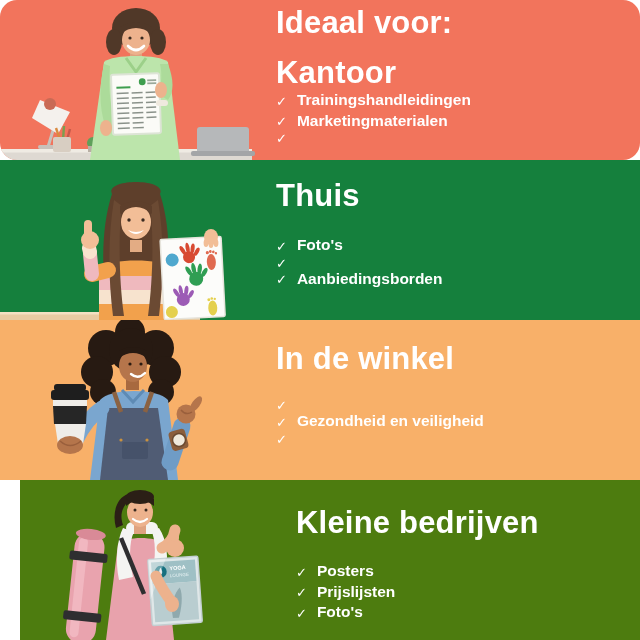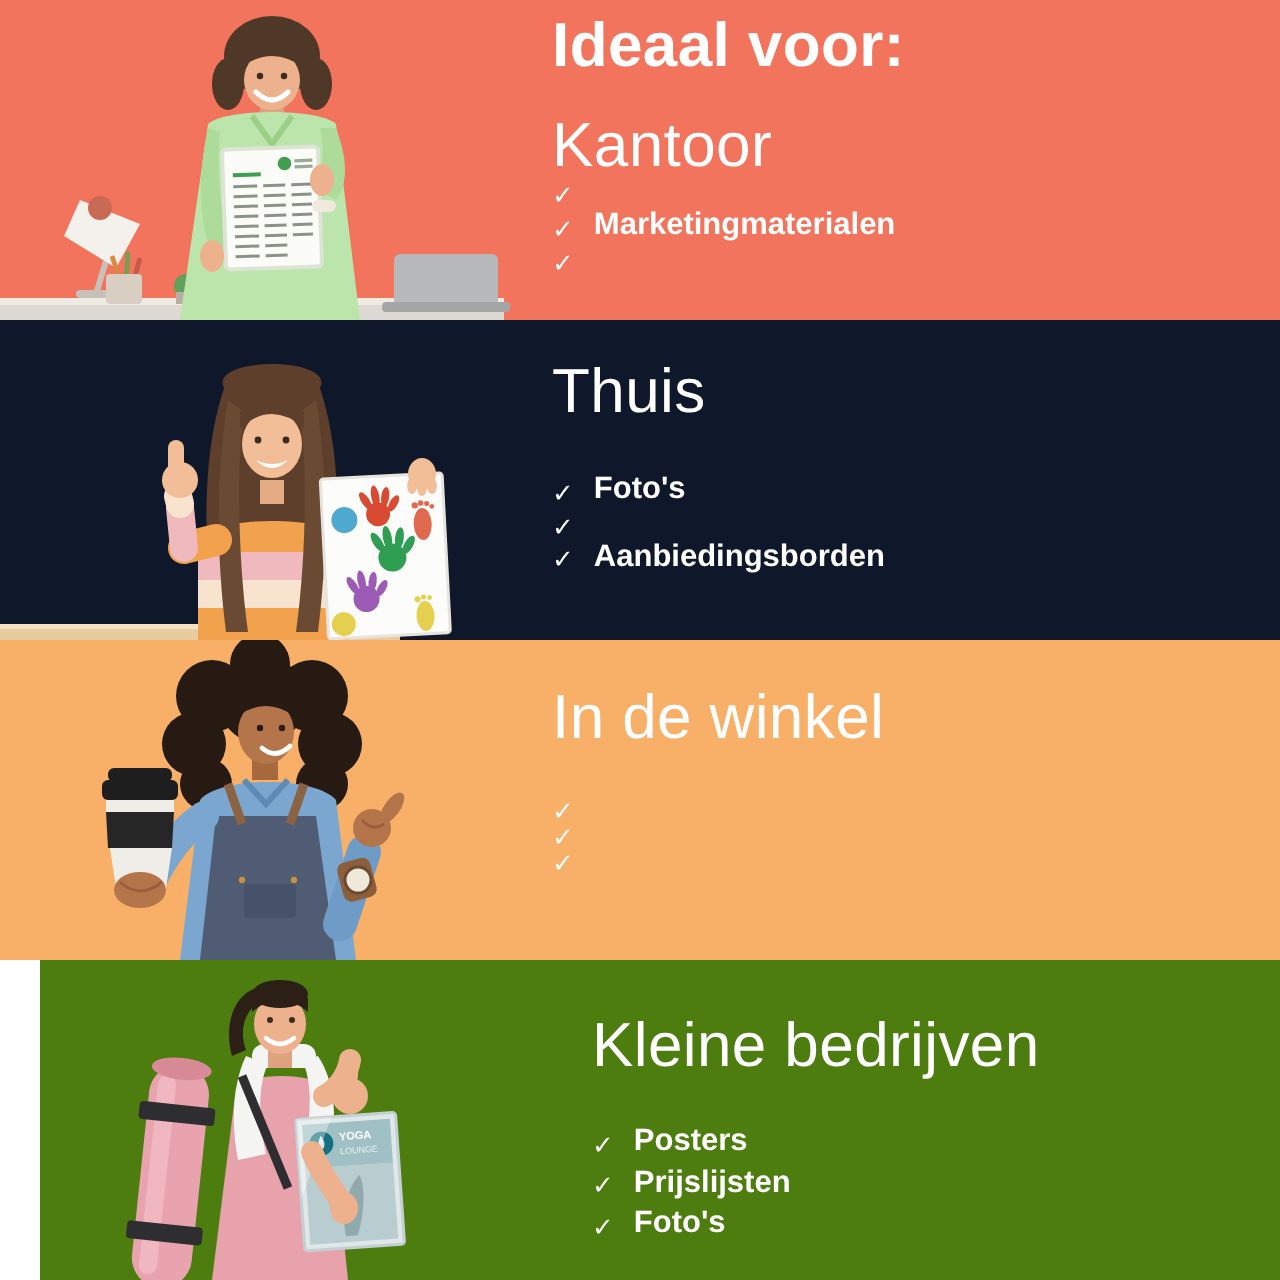--- a/index.html
+++ b/index.html
@@ -12,42 +12,42 @@
   .band{position:relative;width:640px;height:160px;overflow:hidden;}
   .photo{position:absolute;left:0;top:0;width:260px;height:160px;}
   .photo svg{display:block;width:260px;height:160px;}
   .content{position:absolute;left:276px;top:0;right:8px;color:#fff;}
   .page-title{
     position:absolute;left:0;top:5px;margin:0;
     font-size:31px;font-weight:700;letter-spacing:.2px;color:#fff;
   }
   .band-heading{
     position:absolute;left:0;margin:0;
-    font-size:31px;font-weight:400;letter-spacing:.2px;color:#fff;
+    font-size:31px;font-weight:700;letter-spacing:.2px;color:#fff;
     white-space:nowrap;
   }
   .check-list{
     position:absolute;left:0;margin:0;padding:0;list-style:none;
   }
   .check-list li{
     display:flex;align-items:center;gap:10px;
     font-size:15.5px;font-weight:700;line-height:20.5px;color:#fff;
     white-space:nowrap;
   }
   .check{
     font-size:13px;font-weight:700;line-height:1;color:#fff;
     transform:translateY(1px);
   }
 </style>
 </head>
 <body>
 
 <div class="poster">
 
-  <section class="band" style="background: rgb(242, 116, 92);">
+  <section class="band" style="background: rgb(242, 116, 92); border-radius: 17px;">
     <div class="photo">
       <svg viewBox="0 0 260 160">
 
         <rect x="0" y="149" width="252" height="11" fill="#DED9D2"></rect>
         <rect x="0" y="149" width="252" height="3.5" fill="#EFEBE3"></rect>
 
         <rect x="38" y="145" width="20" height="4" rx="2" fill="#C8C1BA"></rect>
         <path d="M48 147 L58 114" stroke="#C8C1BA" stroke-width="3" fill="none"></path>
         <polygon points="40,100 70,112 58,134 32,118" fill="#F4F1ED"></polygon>
         <circle cx="50" cy="104" r="6" fill="#C96A55"></circle>
@@ -114,33 +114,34 @@
         <ellipse cx="161" cy="90" rx="6" ry="8" fill="#EDB28D"></ellipse>
         <rect x="156" y="100" width="12" height="6" rx="3" fill="#EFE9DE"></rect>
       </svg>
     </div>
     <div class="content">
       <h1 class="page-title">Ideaal voor:</h1>
       <h2 class="band-heading" style="top:55px">Kantoor</h2>
       <ul class="check-list" style="top:90px">
         <li>
             <span class="check">✓</span>
+            <span>Trainingshandleidingen</span>
           </li>
         <li>
             <span class="check">✓</span>
             <span>Marketingmaterialen</span>
           </li>
         <li>
             <span class="check">✓</span>
           </li>
       </ul>
     </div>
   </section>
 
-  <section class="band" style="background: #0f172a;">
+  <section class="band" style="background: #15803d;">
     <div class="photo">
       <svg viewBox="0 0 260 160">
 
         <rect x="0" y="152" width="200" height="8" fill="#E9CBA2"></rect>
         <rect x="0" y="152" width="200" height="2.5" fill="#F4E0C2"></rect>
 
         <path d="M112,34 C104,18 168,18 160,34 C172,70 170,118 164,156 L108,156 C102,118 100,70 112,34 Z" fill="#5E3F2B"></path>
 
         <g>
           <path d="M104,108 C106,98 166,98 168,108 L172,160 L100,160 Z" fill="#F2A14C"></path>
@@ -287,20 +288,21 @@
       </svg>
     </div>
     <div class="content">
       <h2 class="band-heading" style="top:21px">In de winkel</h2>
       <ul class="check-list" style="top:78px">
         <li>
             <span class="check">✓</span>
           </li>
         <li>
             <span class="check">✓</span>
+            <span>Gezondheid en veiligheid</span>
           </li>
         <li>
             <span class="check">✓</span>
           </li>
       </ul>
     </div>
   </section>
 
   <section class="band" style="background: #4d7c0f; margin-left: 20px;">
     <div class="photo">

